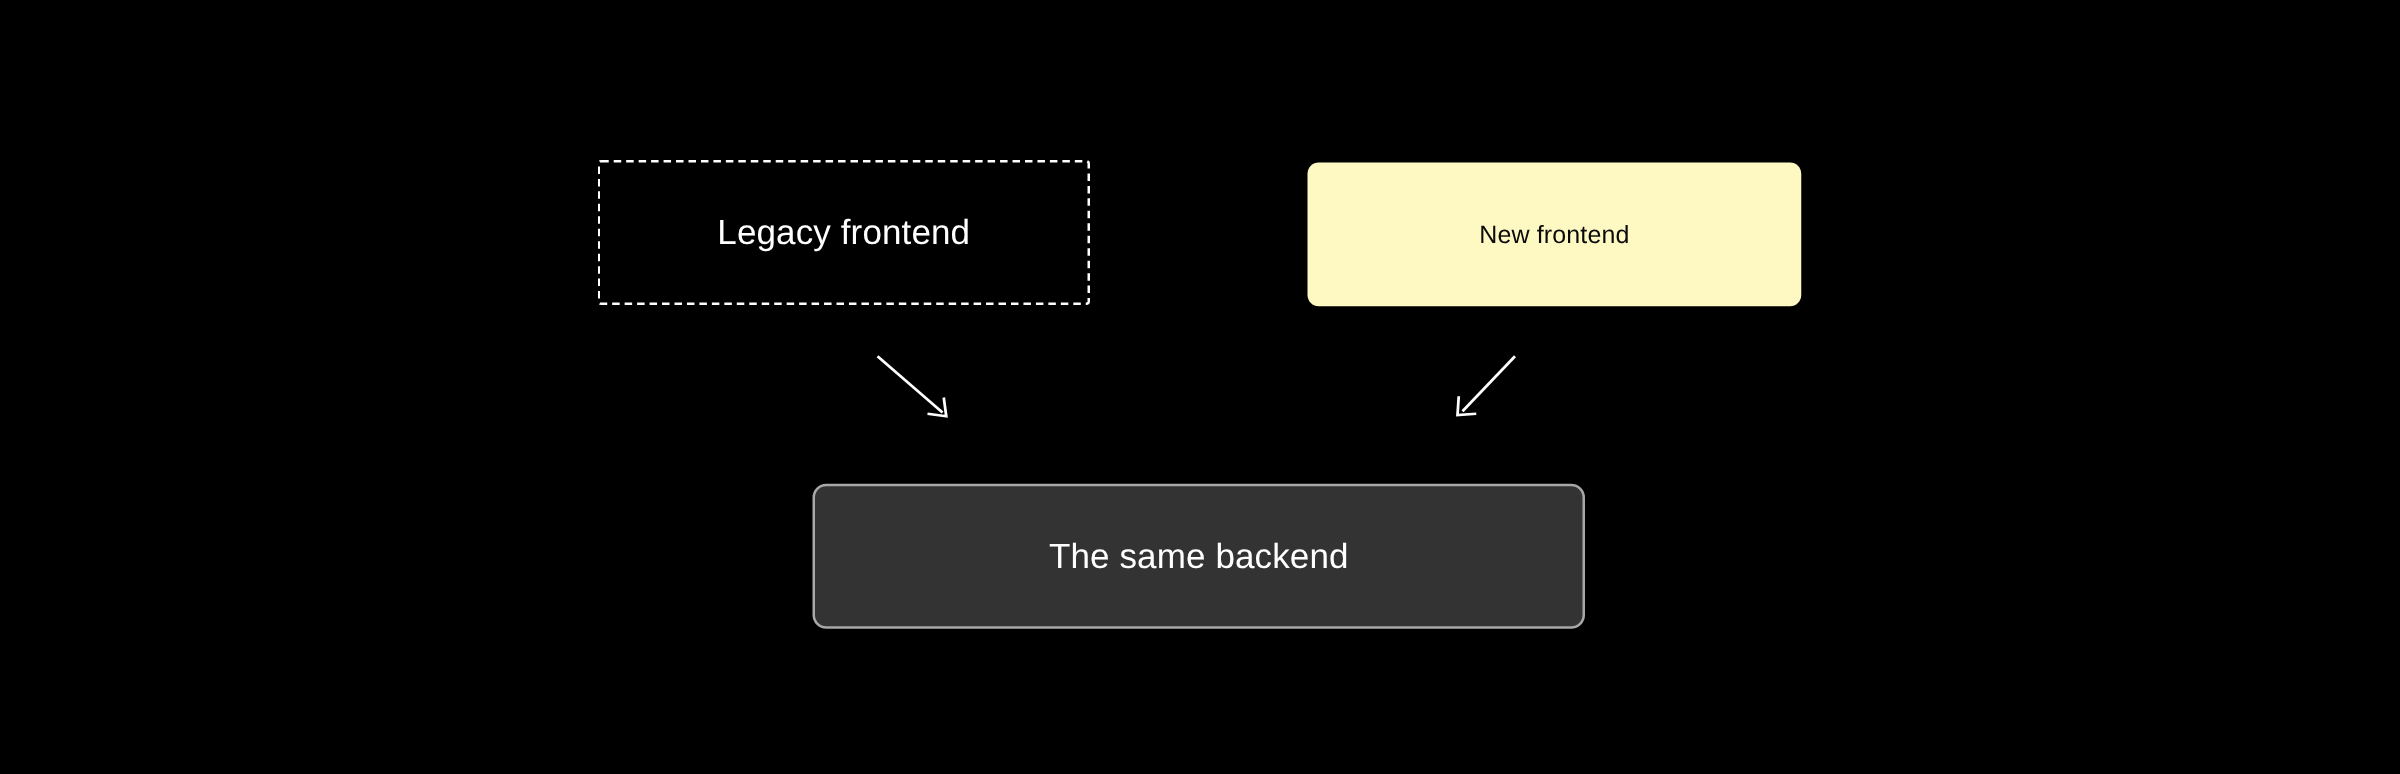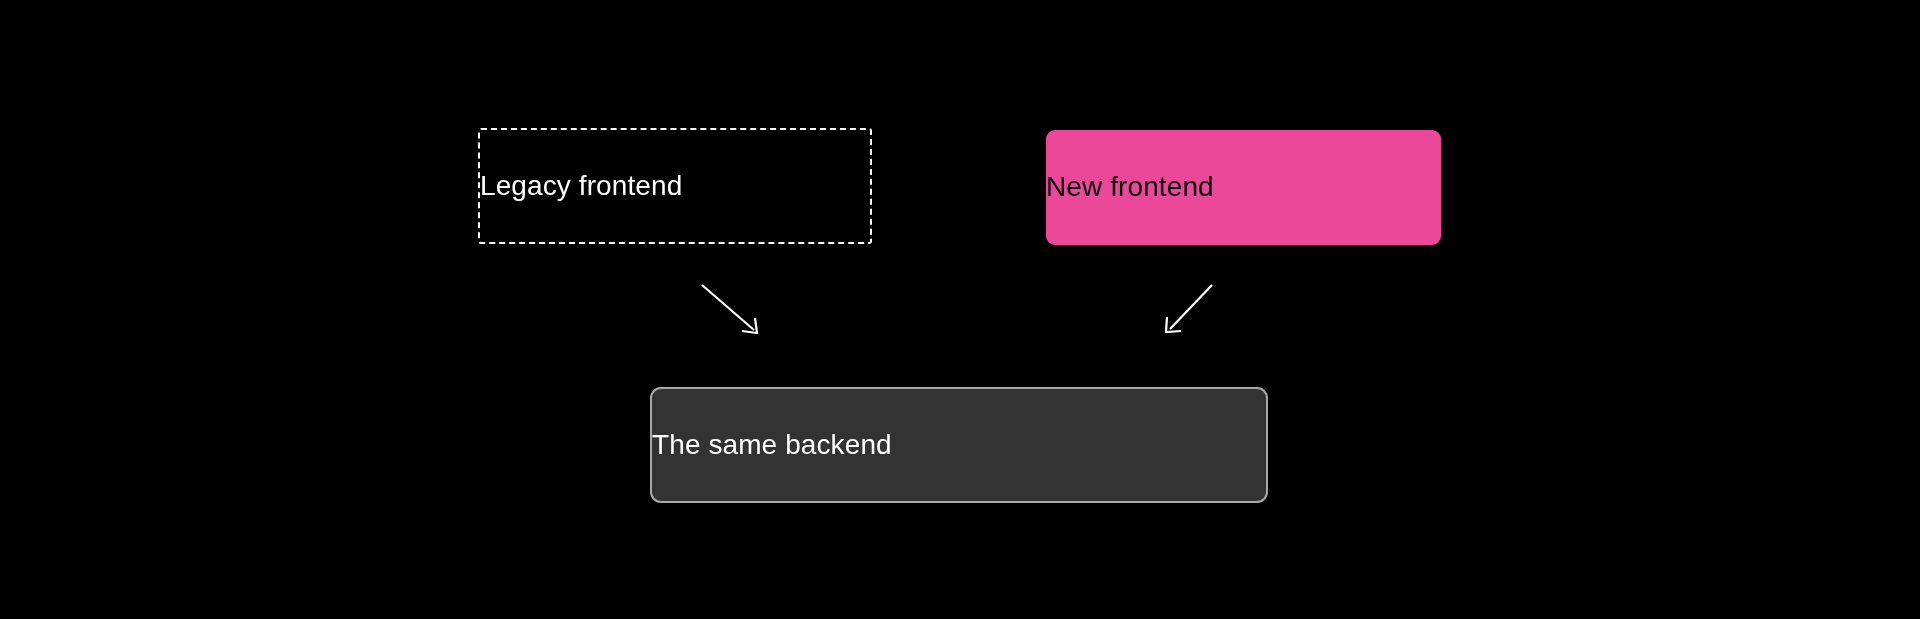--- a/index.html
+++ b/index.html
@@ -18,20 +18,21 @@
     width: 1920px;
     height: 619px;
     background: #000000;
   }
 
   .node {
     position: absolute;
     box-sizing: border-box;
     display: flex;
     align-items: center;
+    justify-content: center;
     text-align: center;
     letter-spacing: 0.1px;
   }
 
   
   #node-legacy {
     left: 478px;
     top: 128px;
     width: 394px;
     height: 116px;
@@ -42,25 +43,25 @@
     font-size: 28px;
     font-weight: 400;
   }
 
   
   #node-new {
     left: 1046px;
     top: 130px;
     width: 395px;
     height: 115px;
-    background: #ec4899;
+    background: #fef9c3;
     border: none;
     border-radius: 9px;
     color: #0a0a0a;
-    font-size: 28px;
+    font-size: 20px;
     font-weight: 400;
   }
 
   
   #node-backend {
     left: 650px;
     top: 374px;
     width: 618px;
     height: 116px;
     background: #333333;

